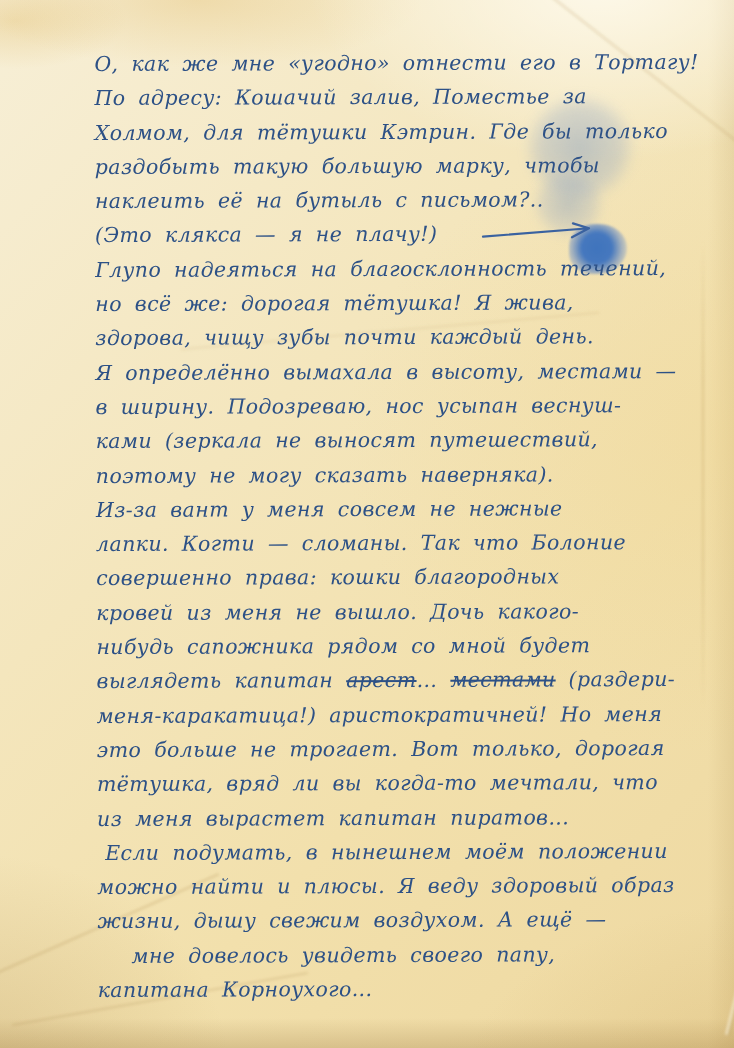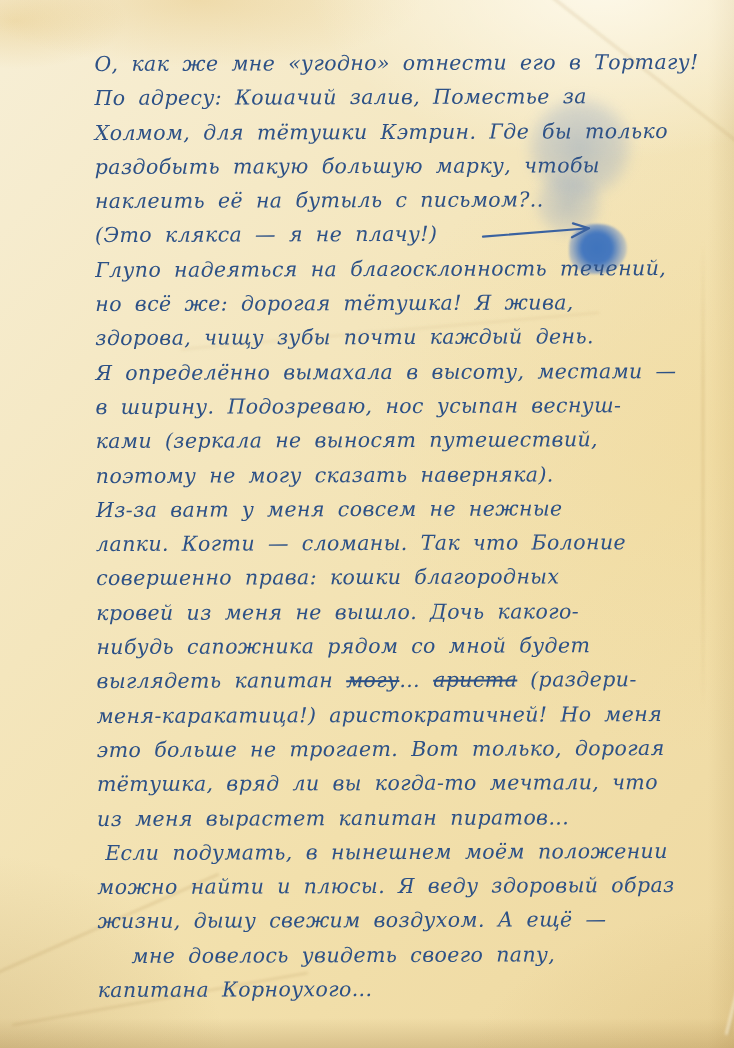--- a/index.html
+++ b/index.html
@@ -112,21 +112,21 @@
     <div class="line">Я определённо вымахала в высоту, местами —</div>
     <div class="line">в ширину. Подозреваю, нос усыпан веснуш-</div>
     <div class="line">ками (зеркала не выносят путешествий,</div>
     <div class="line">поэтому не могу сказать наверняка).</div>
     <div class="line">Из-за вант у меня совсем не нежные</div>
     <div class="line">лапки. Когти — сломаны. Так что Болоние</div>
     <div class="line">совершенно права: кошки благородных</div>
     <div class="line">кровей из меня не вышло. Дочь какого-</div>
     <div class="line">нибудь сапожника рядом со мной будет</div>
     <div class="line">
-      <span>выглядеть капитан </span><span class="struck">могу</span><span>… </span><span class="struck">ариста</span><span> (раздери-</span>
+      <span>выглядеть капитан </span><span class="struck">арест</span><span>… </span><span class="struck">местами</span><span> (раздери-</span>
     </div>
     <div class="line">меня-каракатица!) аристократичней! Но меня</div>
     <div class="line">это больше не трогает. Вот только, дорогая</div>
     <div class="line">тётушка, вряд ли вы когда-то мечтали, что</div>
     <div class="line">из меня вырастет капитан пиратов...</div>
     <div class="line indent-sm">Если подумать, в нынешнем моём положении</div>
     <div class="line">можно найти и плюсы. Я веду здоровый образ</div>
     <div class="line">жизни, дышу свежим воздухом. А ещё —</div>
     <div class="line indent-md">мне довелось увидеть своего папу,</div>
     <div class="line">капитана Корноухого...</div>

